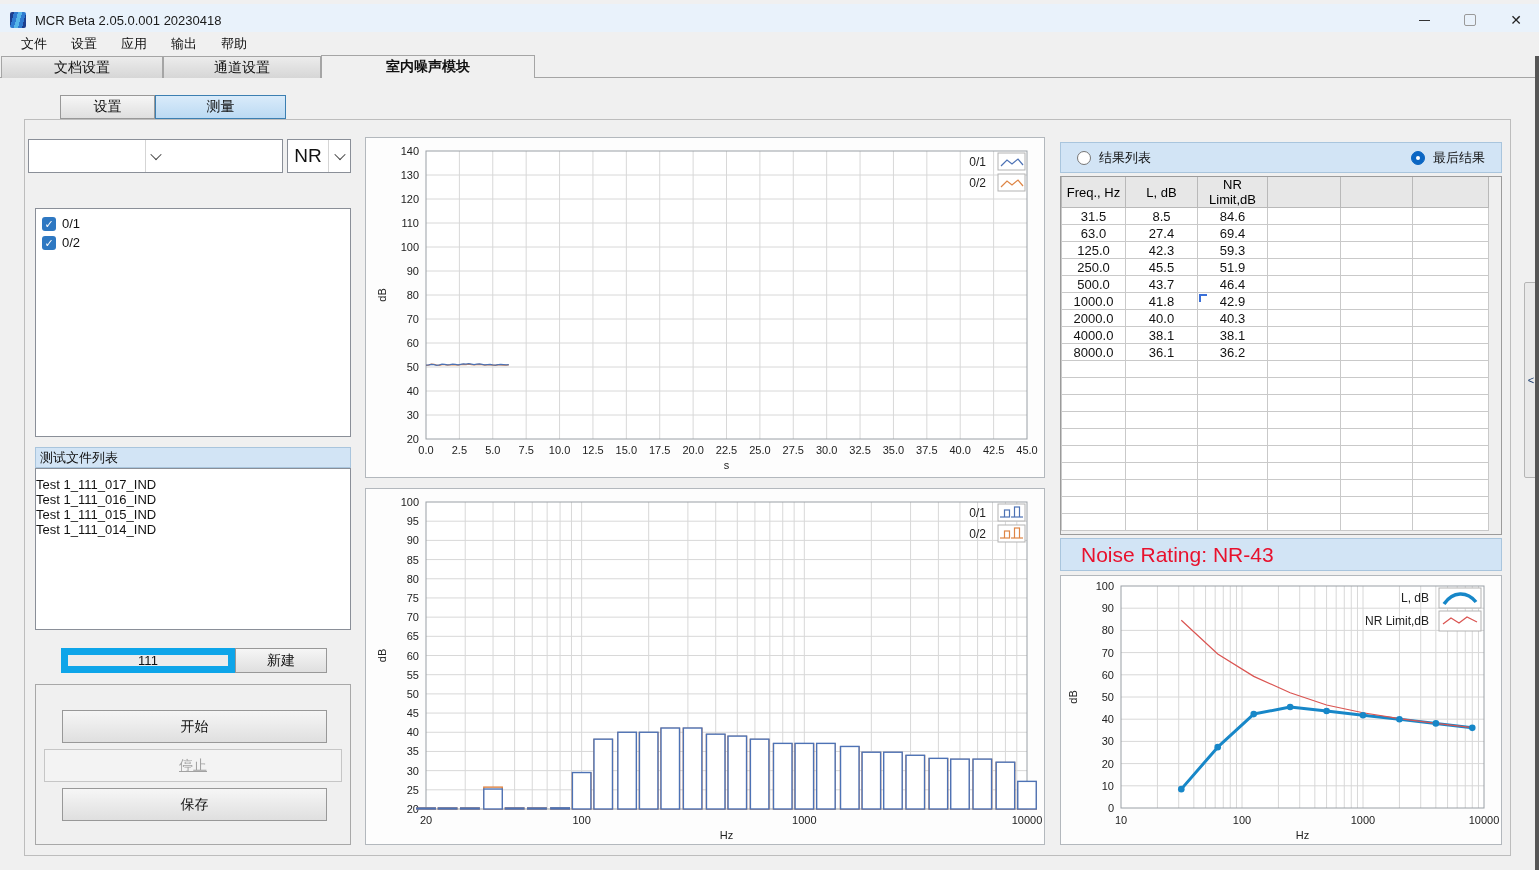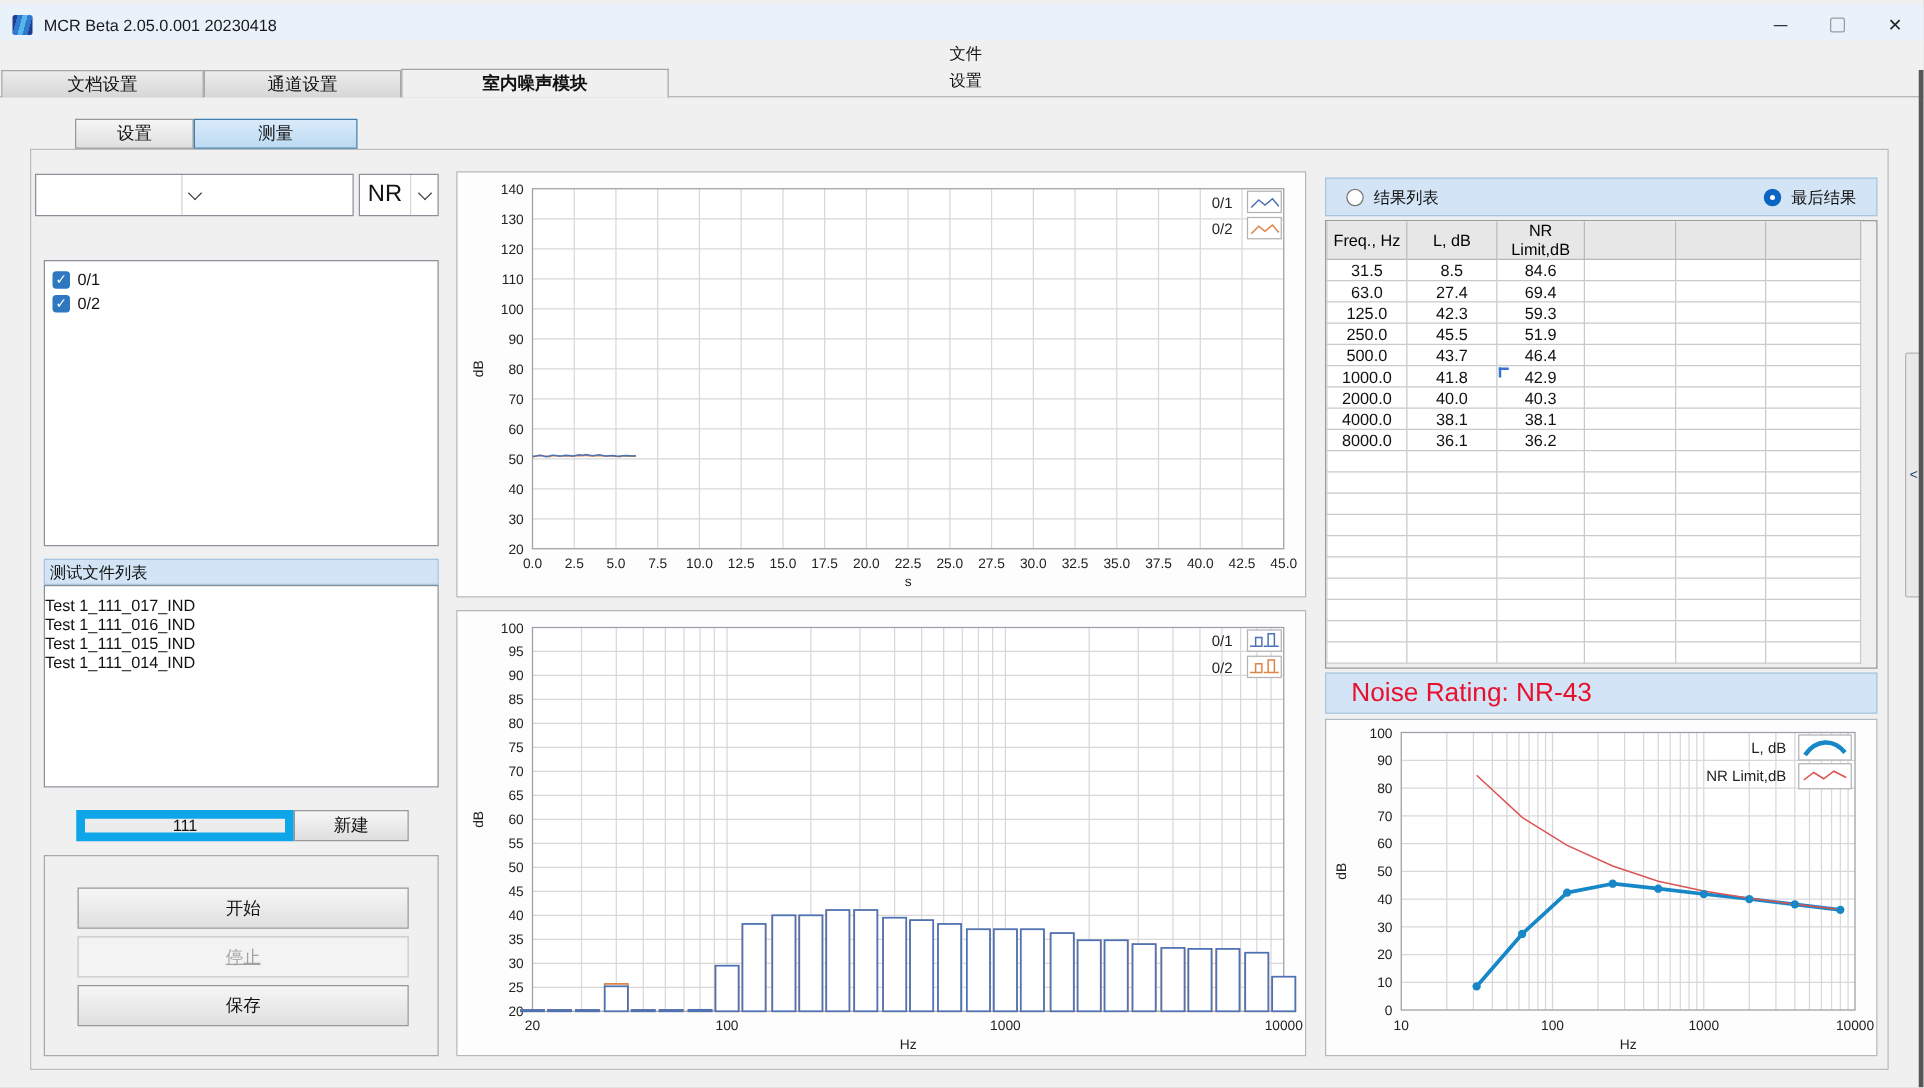--- a/index.html
+++ b/index.html
@@ -7,21 +7,21 @@
   
   .titlebar{position:absolute;left:0;top:4px;width:1539px;height:32px;background:#e9f2fb;display:flex;align-items:center;}
   .app-icon{width:16px;height:16px;margin-left:10px;background:linear-gradient(105deg,#1d3f8f 0%,#1d3f8f 20%,#2f7ad0 20%,#2f7ad0 40%,#57b6e8 40%,#57b6e8 60%,#2f7ad0 60%,#2f7ad0 80%,#1d3f8f 80%);border-radius:2px;}
   .title-text{margin-left:9px;font-size:13px;color:#1a1a1a;}
   .win-controls{margin-left:auto;display:flex;height:32px;}
   .win-btn{width:46px;height:32px;display:flex;align-items:center;justify-content:center;color:#222;}
   .glyph-min{width:11px;height:1px;background:#333;}
   .glyph-max{width:10px;height:10px;border:1px solid #9a9a9a;border-radius:2px;}
   .glyph-close{font-size:14px;color:#222;line-height:1;}
   
-  .menubar{position:absolute;left:0;top:32px;width:1539px;height:23px;background:#f0f0f0;display:flex;align-items:center;padding-left:12px;box-sizing:border-box;flex-direction:column;}
+  .menubar{position:absolute;left:0;top:32px;width:1539px;height:23px;background:#f0f0f0;display:flex;align-items:center;padding-left:12px;box-sizing:border-box;}
   .menu-item{font-size:13px;color:#111;padding:2px 9px;margin-right:6px;}
   
   .tabstrip{position:absolute;left:0;top:55px;width:1539px;height:23px;border-bottom:1px solid #a5a5a5;box-sizing:border-box;}
   .tab{position:absolute;top:1px;height:22px;background:linear-gradient(#ececec,#d6d6d6);border:1px solid #a5a5a5;border-bottom:none;box-sizing:border-box;display:flex;align-items:center;justify-content:center;font-size:14px;color:#111;}
   .tab.active{background:#f0f0f0;top:0;height:23px;z-index:2;}
   
   .page{position:absolute;left:0;top:78px;width:1539px;height:792px;background:#f0f0f0;}
   .groupbox{position:absolute;left:24px;top:41px;width:1487px;height:737px;border:1px solid #bdbdbd;background:#f0f0f0;box-sizing:border-box;}
   .btn{background:linear-gradient(#f6f6f6,#dfdfdf);border:1px solid #989898;box-sizing:border-box;display:flex;align-items:center;justify-content:center;font-size:14px;color:#111;}
   .btn.blue-active{background:linear-gradient(#d9ebfa,#bcdaf3);border:1px solid #3c7fb1;}
@@ -134,21 +134,21 @@
         <div class="file-row">Test 1_111_016_IND</div>
         <div class="file-row">Test 1_111_015_IND</div>
         <div class="file-row">Test 1_111_014_IND</div>
       </div>
 
     <input class="flat-field" style="left: 61px; top: 570px; width: 174px; height: 25px;" value="111">
     <button class="btn" style="position:absolute;left:235px;top:570px;width:92px;height:25px;">新建</button>
 
     <div class="frame" style="left:35px;top:606px;width:316px;height:161px;">
       <button class="btn" style="position:absolute;left:26px;top:25px;width:265px;height:33px;">开始</button>
-      <button class="btn disabled" style="position:absolute;left:26px;top:64px;width:265px;height:33px;text-decoration:underline;" disabled="">停止</button>
+      <button class="btn disabled" style="position:absolute;left:8px;top:64px;width:298px;height:33px;text-decoration:underline;" disabled="">停止</button>
       <button class="btn" style="position:absolute;left:26px;top:103px;width:265px;height:33px;">保存</button>
     </div>
 
     <div class="chart-panel" id="time-panel" style="left:365px;top:59px;width:680px;height:341px;"><svg width="678" height="339">
           <rect x="60" y="13" width="601" height="288" fill="#ffffff" stroke="none"></rect>
           <line x1="93.38888888888889" y1="13" x2="93.38888888888889" y2="301" stroke="#d8d8d8"></line>
           <line x1="126.77777777777777" y1="13" x2="126.77777777777777" y2="301" stroke="#d8d8d8"></line>
           <line x1="160.16666666666666" y1="13" x2="160.16666666666666" y2="301" stroke="#d8d8d8"></line>
           <line x1="193.55555555555554" y1="13" x2="193.55555555555554" y2="301" stroke="#d8d8d8"></line>
           <line x1="226.94444444444446" y1="13" x2="226.94444444444446" y2="301" stroke="#d8d8d8"></line>

